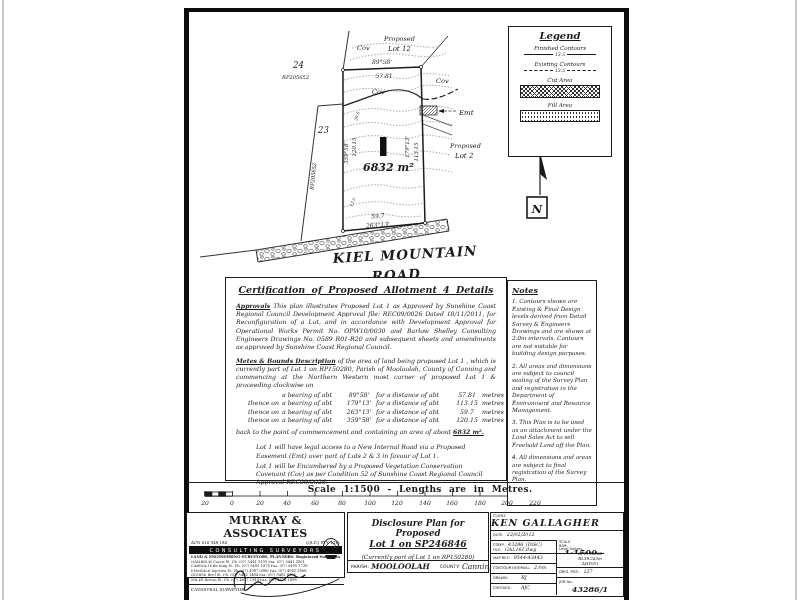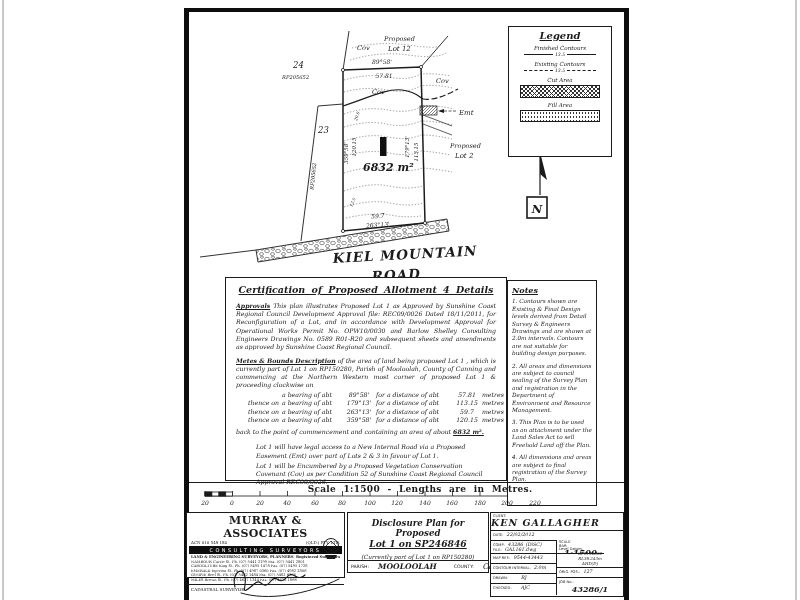--- a/index.html
+++ b/index.html
@@ -48,21 +48,21 @@
   .m-acn{display:flex;justify-content:space-between;font-size:4px;padding:0 4px}
   .m-banner{background:#0d0d0d;color:#fff;font-family:"DejaVu Sans",sans-serif;font-size:5px;letter-spacing:2.4px;text-align:center;padding:1px 0;margin:1px 2px}
   .m-sub{display:flex;justify-content:space-between;font-size:3.7px;font-weight:bold;padding:0 4px}
   .m-addr{font-size:3.6px;line-height:1.25;padding:1px 4px 0 4px;width:128px}
   .m-cad{font-size:4.2px;padding:2px 4px;border-top:1px solid #1b1b1b;margin-top:2px}
   
   .disc{border:1.5px solid #1b1b1b;background:#fff;text-align:center;padding-top:5px}
   .disc-l1{font-size:8.6px;font-weight:bold;font-style:italic}
   .disc-l2{font-size:9.2px;font-weight:bold;font-style:italic;text-decoration:underline;text-decoration-thickness:.5px}
   .disc-sub{font-size:5.8px;font-style:italic;margin-top:5px}
-  .disc-parish{position:absolute;left:0;right:0;bottom:0;border-top:1.5px solid #1b1b1b;display:flex;align-items:center;padding:1px 3px;gap:9px}
+  .disc-parish{position:absolute;left:0;right:0;bottom:0;border-top:1.5px solid #1b1b1b;display:flex;align-items:center;padding:1px 3px;gap:2px}
   .lbl{font-size:4.6px;font-family:"DejaVu Sans",sans-serif}
   .disc-parish .v1{font-size:7.6px;font-weight:bold;font-style:italic}
   .disc-parish .v2{font-size:7.6px;font-style:italic}
   
   .det{border:1.5px solid #1b1b1b;background:#fff;font-size:4px}
   .det .client{position:relative;height:18px;border-bottom:1px solid #1b1b1b}
   .det .client .cl{position:absolute;top:1px;left:2px;font-size:3.6px;font-family:"DejaVu Sans",sans-serif}
   .det .client .cv{font-size:9.5px;font-weight:bold;font-style:italic;text-align:left;padding-top:4px;letter-spacing:1px}
   .det .grid{position:relative}
   .dcell{position:absolute;border-bottom:1px solid #1b1b1b;padding:1px 2px;overflow:hidden}

